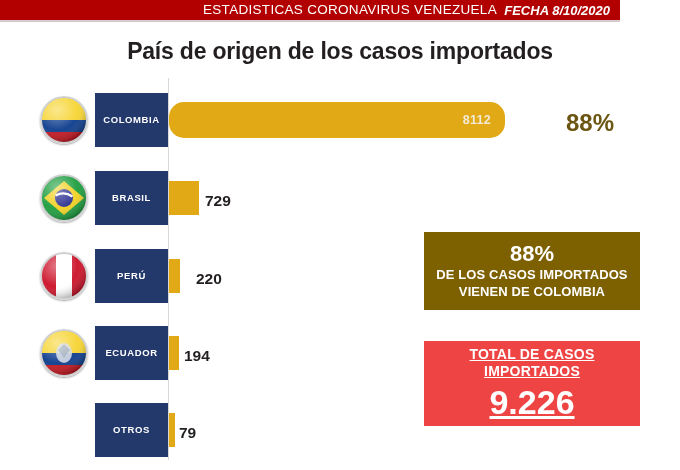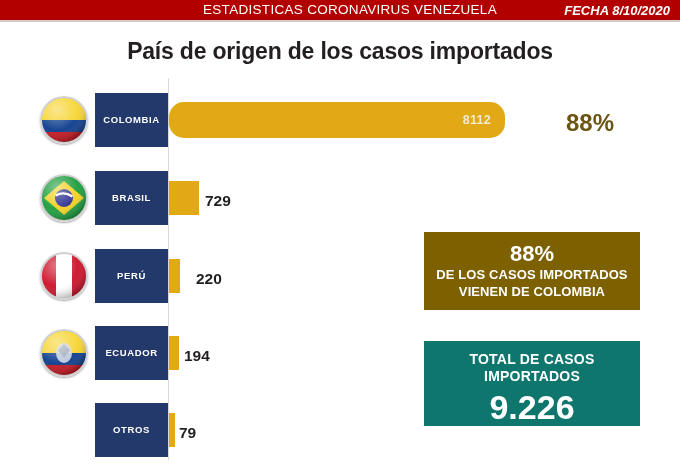--- a/index.html
+++ b/index.html
@@ -13,21 +13,21 @@
     position: relative;
     overflow: hidden;
     font-family: "Liberation Sans", sans-serif;
     color: #231f20;
   }
 
   
   .header-bar {
     position: absolute;
     left: 0; top: 0;
-    width: 680px;
+    width: 620px;
     height: 20px;
     background: #b20000;
     border-bottom: 2px solid #d9c9c9;
   }
   .header-title {
     position: absolute;
     left: 190px;
     top: 2px;
     width: 320px;
     text-align: center;
@@ -174,27 +174,28 @@
     line-height: 1.25;
     letter-spacing: 0.1px;
   }
 
   .info-box-gold {
     position: absolute;
     left: 424px;
     top: 341px;
     width: 216px;
     height: 85px;
-    background: #0f766e;
+    background: #ef4444;
     display: flex;
     flex-direction: column;
     align-items: center;
-    justify-content: flex-end;
-    color: #ffffff;
-    text-align: center;
+    justify-content: center;
+    color: #ffffff;
+    text-align: center;
+    text-decoration: underline;
   }
   .info-box-gold .line {
     font-size: 14px;
     font-weight: bold;
     line-height: 1.2;
     letter-spacing: 0.2px;
   }
   .info-box-gold .big {
     font-size: 34px;
     font-weight: bold;

